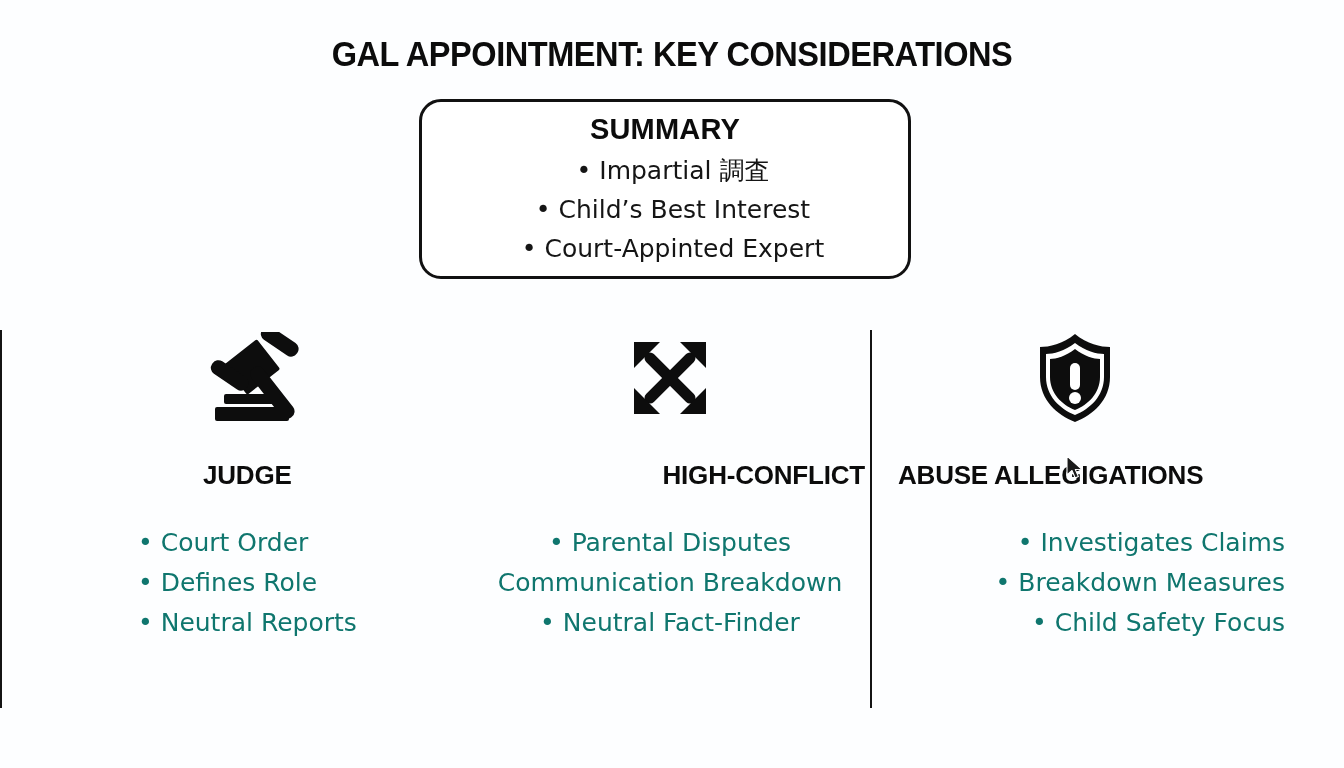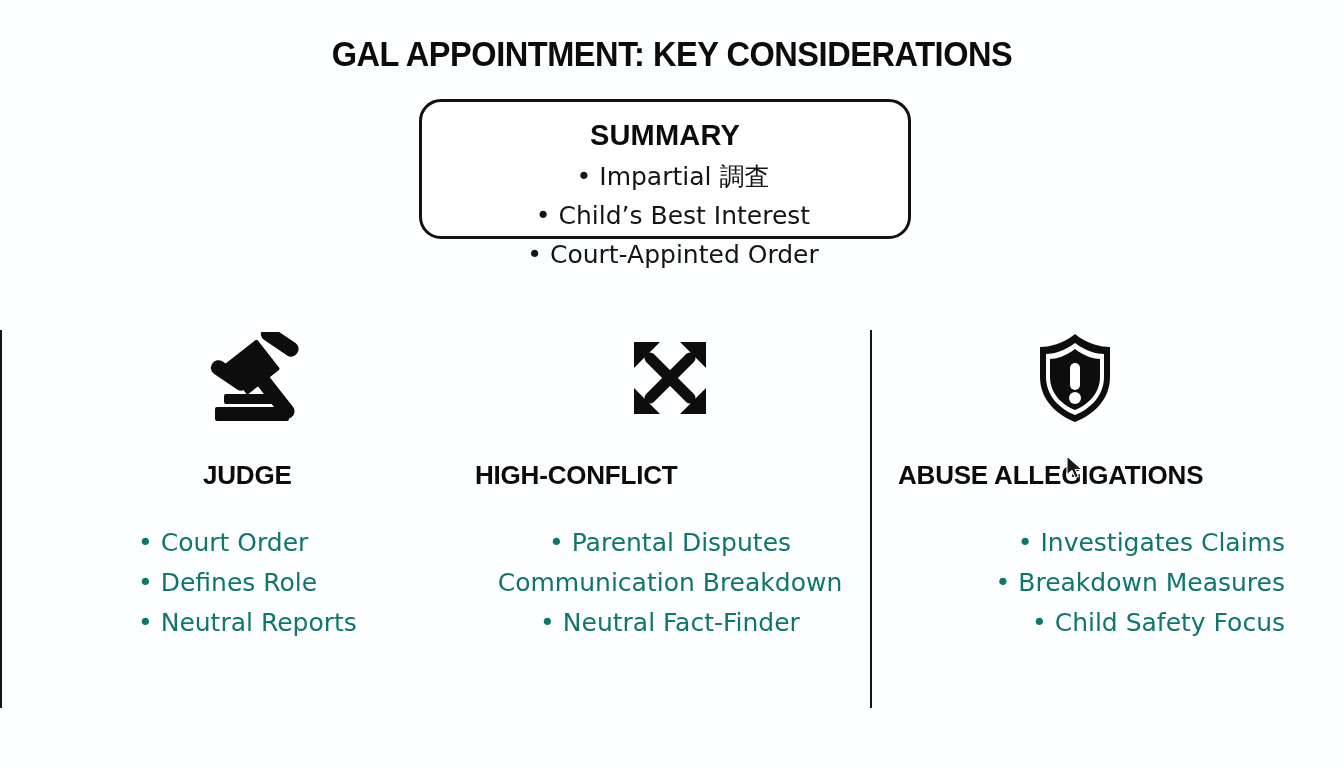--- a/index.html
+++ b/index.html
@@ -31,29 +31,29 @@
     color: #0c0c0c;
     white-space: nowrap;
   }
 
   
   .summary-box {
     position: absolute;
     left: 419px;
     top: 99px;
     width: 492px;
-    height: 140px;
+    height: 180px;
     box-sizing: border-box;
     border: 3px solid #111;
     border-radius: 22px;
     background: #ffffff;
     display: flex;
     flex-direction: column;
     align-items: center;
-    padding-top: 17px;
+    padding-top: 11px;
   }
   .summary-title {
     font-family: "Liberation Sans", "DejaVu Sans", sans-serif;
     font-weight: bold;
     font-size: 29px;
     letter-spacing: 0.2px;
     color: #0c0c0c;
     margin-bottom: 5px;
   }
   .summary-list {
@@ -106,21 +106,21 @@
     justify-content: center;
   }
   .col-1 .icon-wrap { justify-content: flex-start; padding-left: 155px; }
 
   .col-heading {
     font-family: "Liberation Sans", "DejaVu Sans", sans-serif;
     font-weight: bold;
     font-size: 26px;
     letter-spacing: -0.2px;
     color: #0c0c0c;
-    text-align: left;
+    text-align: right;
     margin-top: 30px;
     white-space: nowrap;
     position: relative;
   }
   .col-1 .col-heading { text-align: left; padding-left: 155px; }
   .col-3 .col-heading { text-align: left; padding-left: 33px; }
 
   .bullets {
     list-style: none;
     margin: 0;
@@ -155,21 +155,21 @@
 </head>
 <body>
 
 <div class="title">GAL APPOINTMENT: KEY CONSIDERATIONS</div>
 
 <div class="summary-box">
   <div class="summary-title">SUMMARY</div>
   <ul class="summary-list">
     <li>• Impartial 調査</li>
     <li>• Child’s Best Interest</li>
-    <li>• Court-Appinted Order</li>
+    <li>• Court-Appinted Expert</li>
   </ul>
 </div>
 
 <div class="columns">
 
   <div class="divider"></div>
   <div class="divider divider-right"></div>
 
   <div class="col col-1">
     <div class="icon-wrap">

